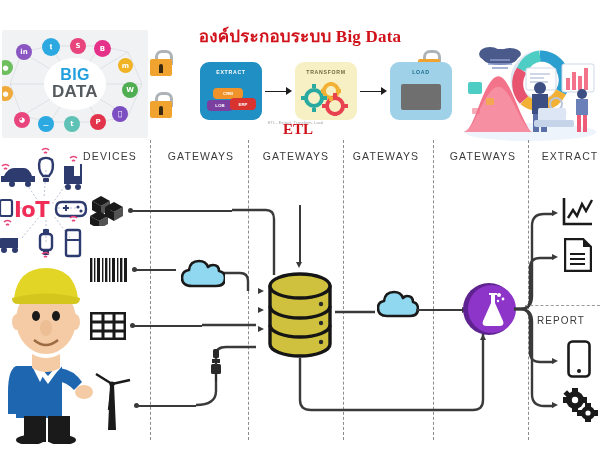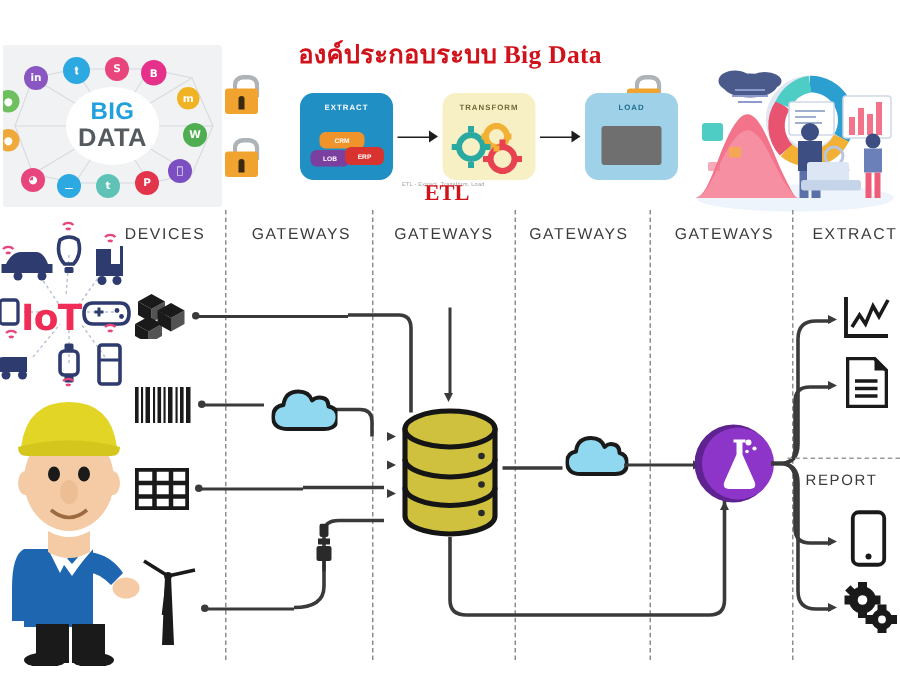--- a/index.html
+++ b/index.html
@@ -63,21 +63,21 @@
      border-left:6px solid #1d1d1d;}
   #etl-caption{font-family:"Liberation Serif","DejaVu Serif",serif;
      font-weight:bold;font-size:15px;color:#d0121b;}
   #etl-sub{font-size:3.6px;color:#9a9a9a;letter-spacing:.2px;white-space:nowrap;}
 
   
   #ana-ill{left:462px;top:32px;width:136px;height:112px;overflow:hidden;}
 
   
   #iot{left:0;top:146px;width:92px;height:118px;}
-  #iot-word{position:absolute;left:14px;top:52px;font-size:24px;font-weight:bold;
+  #iot-word{position:absolute;left:14px;top:52px;font-size:21px;font-weight:bold;
      color:#ef2d56;font-family:"DejaVu Sans",sans-serif;letter-spacing:-.5px;}
 
   
   #engineer{left:2px;top:258px;width:92px;height:186px;}
 
   
   .wire{position:absolute;background:#3a3a3a;}
   .tip{position:absolute;width:0;height:0;}
   .tip-r{border-top:3.6px solid transparent;border-bottom:3.6px solid transparent;
      border-left:6px solid #3a3a3a;}

